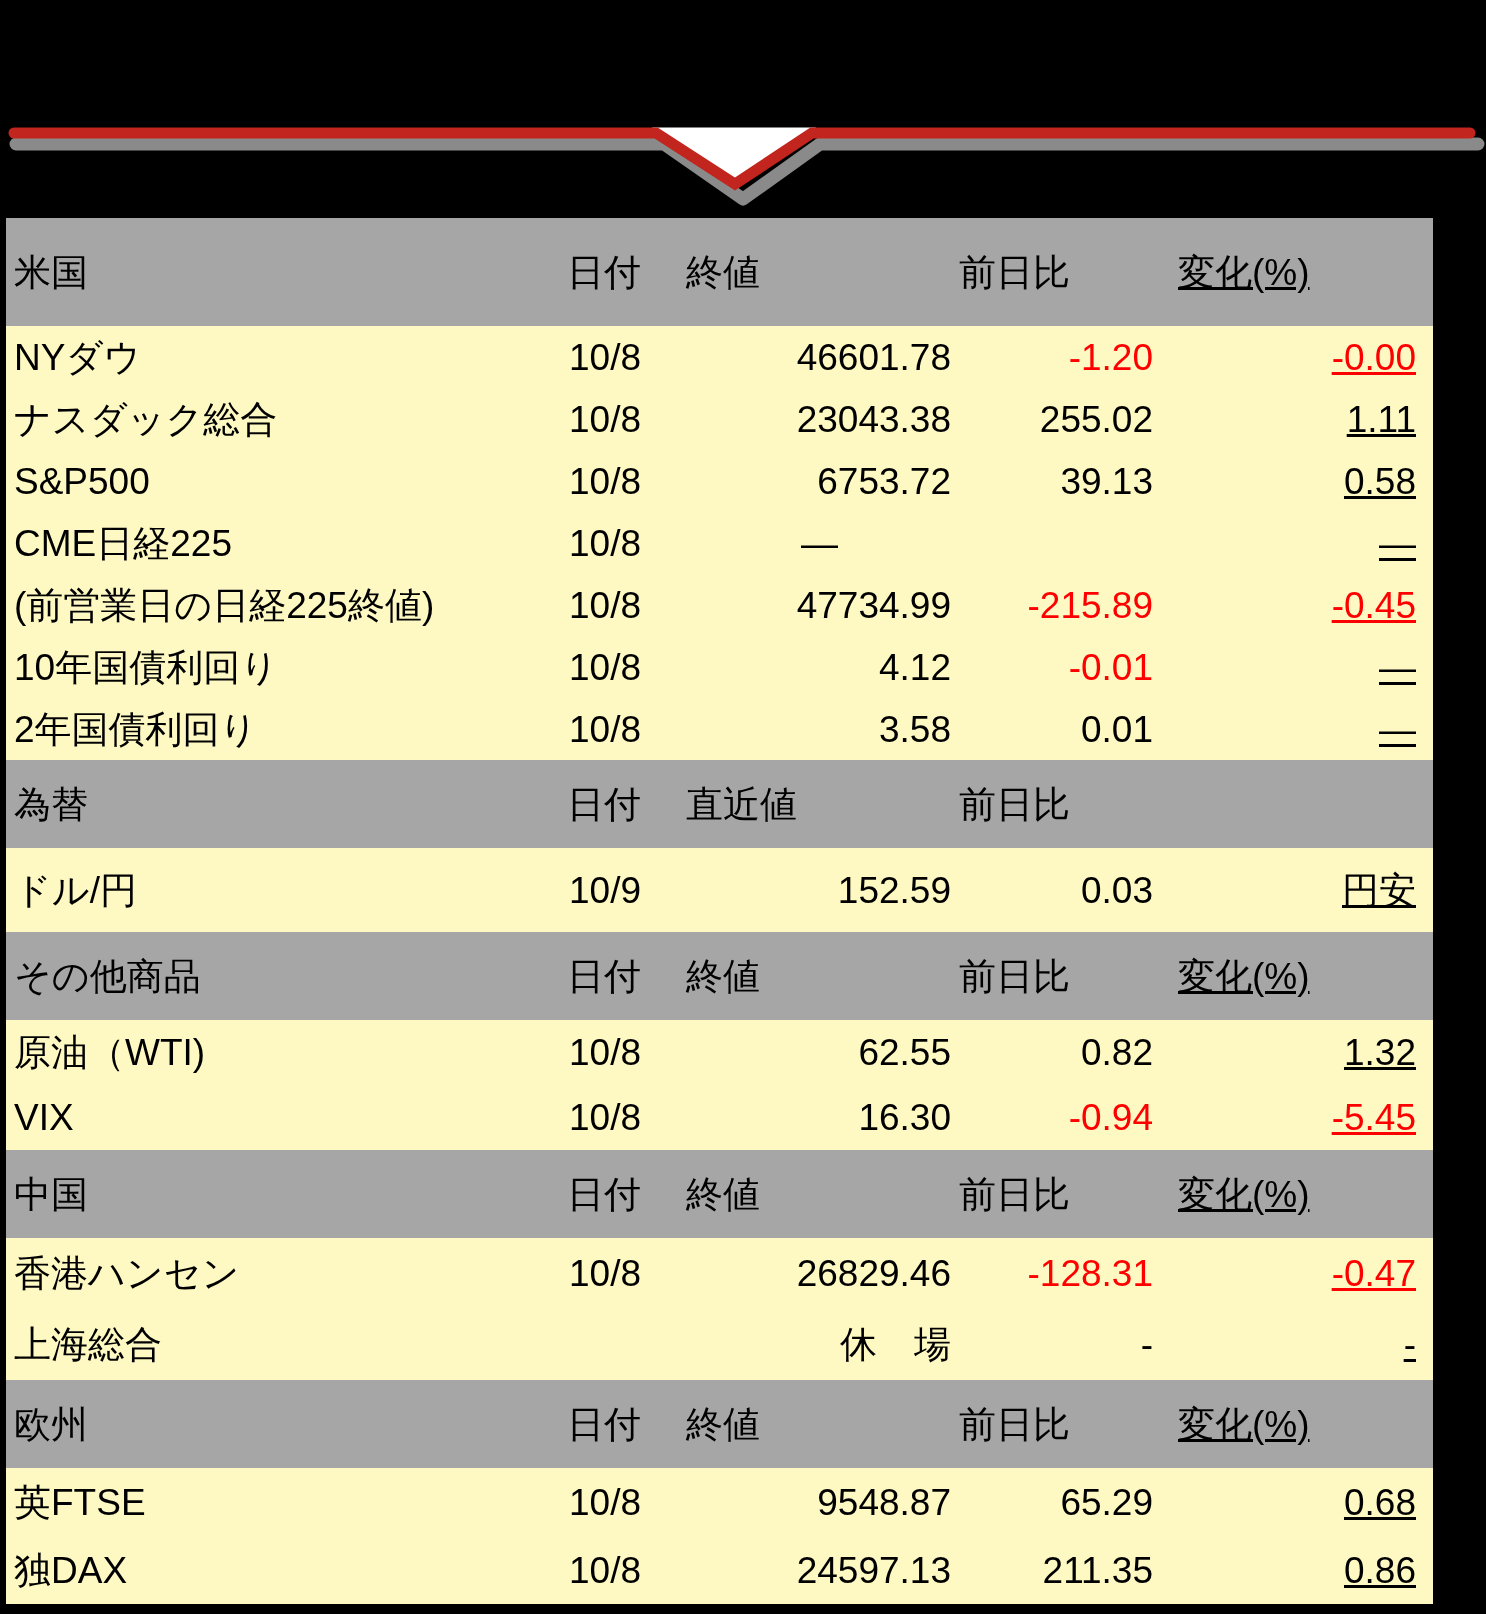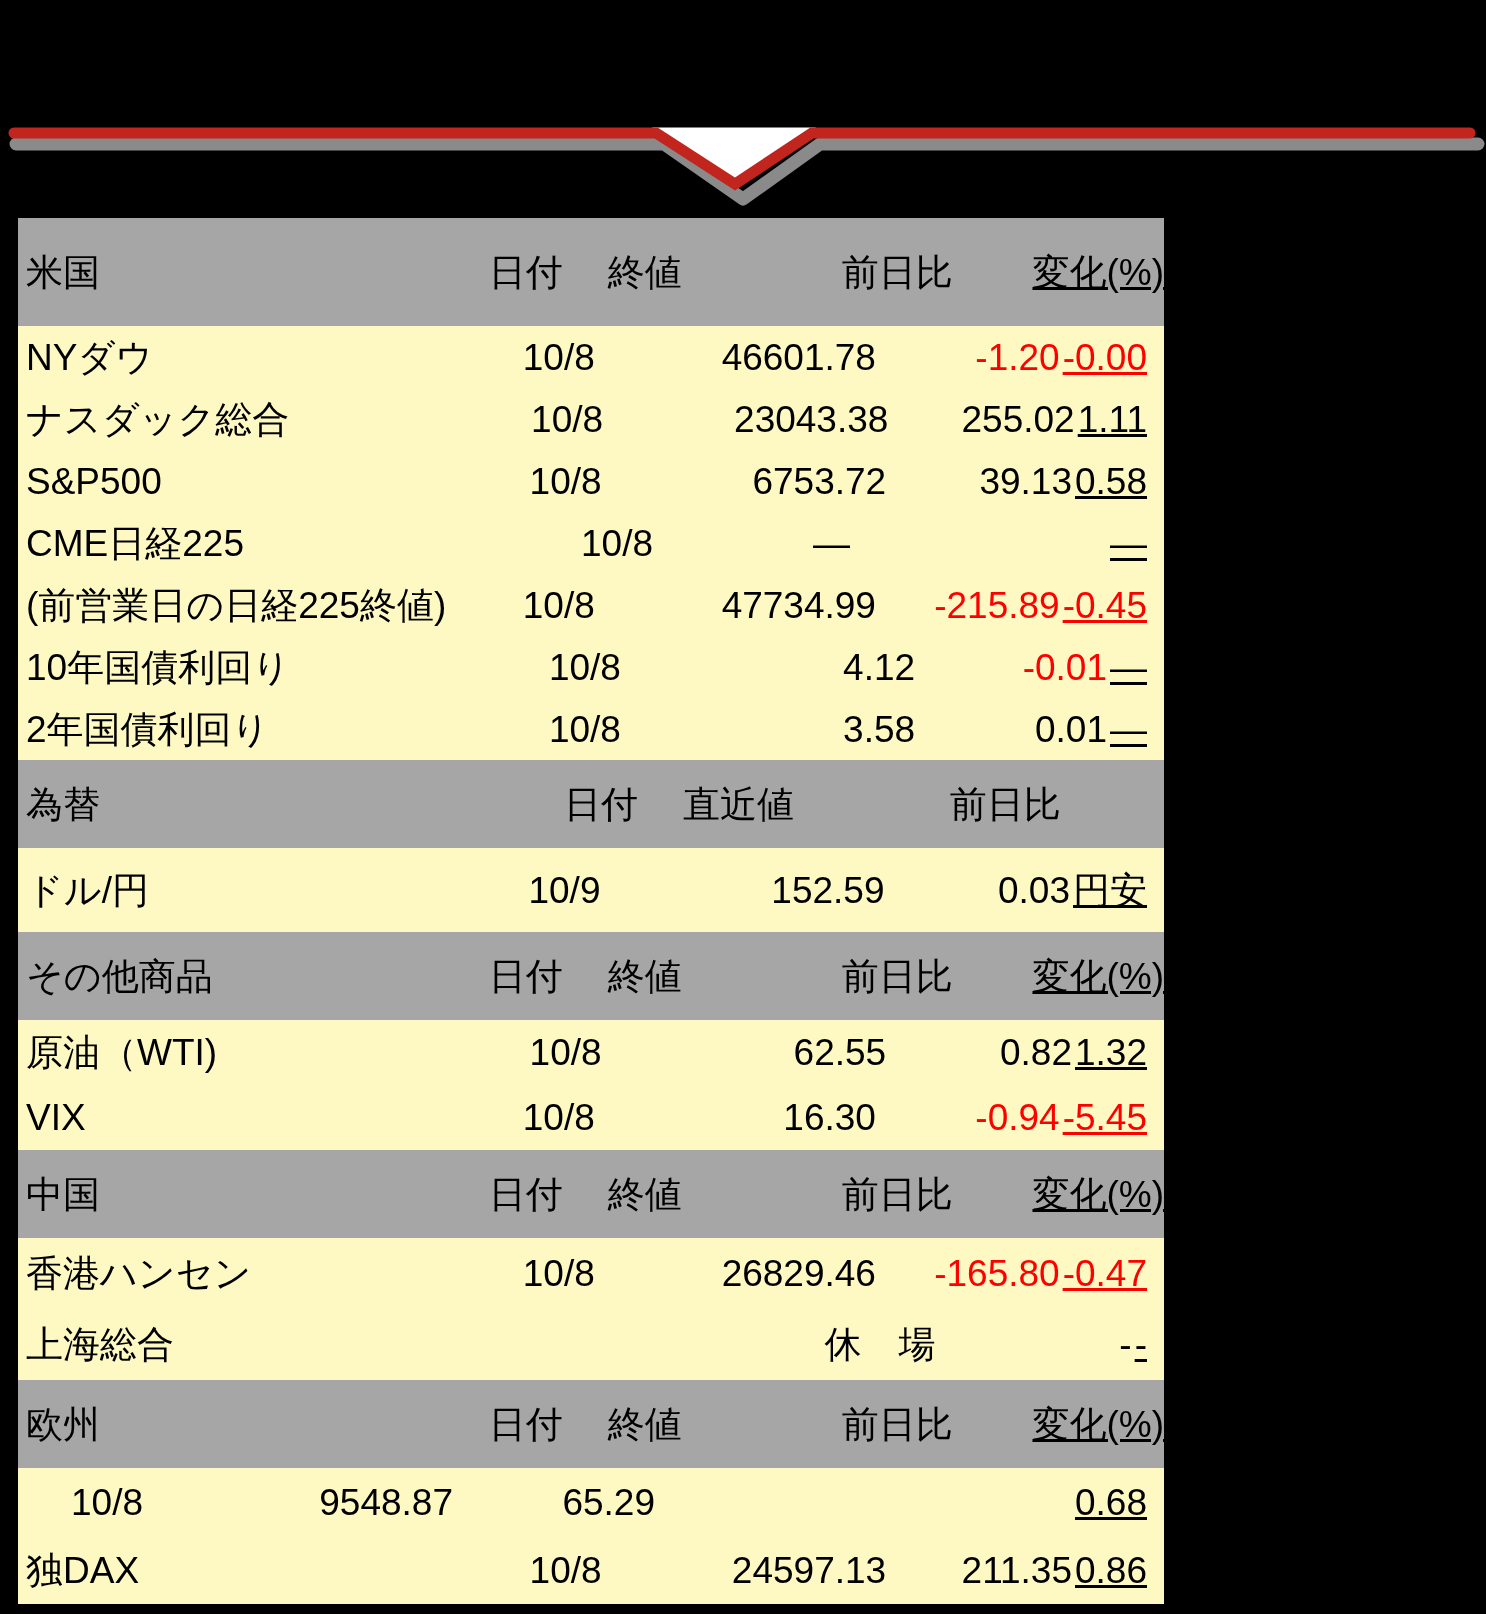--- a/index.html
+++ b/index.html
@@ -6,21 +6,21 @@
   body{
     width:1486px;height:1614px;
     background:#000000;
     position:relative;
     overflow:hidden;
     font-family:"Liberation Sans","DejaVu Sans",sans-serif;
     color:#000000;
   }
   #divider{position:absolute;left:0;top:0;}
   #market-table{
-    position:absolute;left:18px;top:218px;width:1146px;
+    position:absolute;left:6px;top:218px;width:1427px;
     background:#ffffff;
   }
   .hrow{display:flex;align-items:center;background:#a6a6a6;}
   .row{display:flex;align-items:center;background:#fef9c3;}
   .h108{height:108px}.h88{height:88px}.h62{height:62px}
   .h84{height:84px}.h65{height:65px}.h71{height:71px}.h68{height:68px}
   .c{white-space:nowrap;font-size:37px;line-height:1;box-sizing:border-box;overflow:visible;}
   .c1{width:510px;padding-left:8px;text-align:left;}
   .c2{width:125px;text-align:right;}
   .c3{width:315px;text-align:right;padding-right:5px;}
@@ -150,41 +150,42 @@
     <div class="c c2">日付</div>
     <div class="c c3">終値</div>
     <div class="c c4">前日比</div>
     <div class="c c5">変化(%)</div>
   </div>
 
   <div class="row h71">
     <div class="c c1">香港ハンセン</div>
     <div class="c c2">10/8</div>
     <div class="c c3">26829.46</div>
-    <div class="c c4" data-red="y">-165.80</div>
+    <div class="c c4" data-red="y">-128.31</div>
     <div class="c c5" data-red="y">-0.47</div>
   </div>
 
   <div class="row h71">
     <div class="c c1">上海総合</div>
     <div class="c c2"></div>
     <div class="c c3">休　場</div>
     <div class="c c4" data-red="n">-</div>
     <div class="c c5" data-red="n">-</div>
   </div>
 
   <div class="hrow h88">
     <div class="c c1">欧州</div>
     <div class="c c2">日付</div>
     <div class="c c3">終値</div>
     <div class="c c4">前日比</div>
     <div class="c c5">変化(%)</div>
   </div>
 
   <div class="row h68">
+    <div class="c c1">英FTSE</div>
     <div class="c c2">10/8</div>
     <div class="c c3">9548.87</div>
     <div class="c c4" data-red="n">65.29</div>
     <div class="c c5" data-red="n">0.68</div>
   </div>
 
   <div class="row h68">
     <div class="c c1">独DAX</div>
     <div class="c c2">10/8</div>
     <div class="c c3">24597.13</div>

